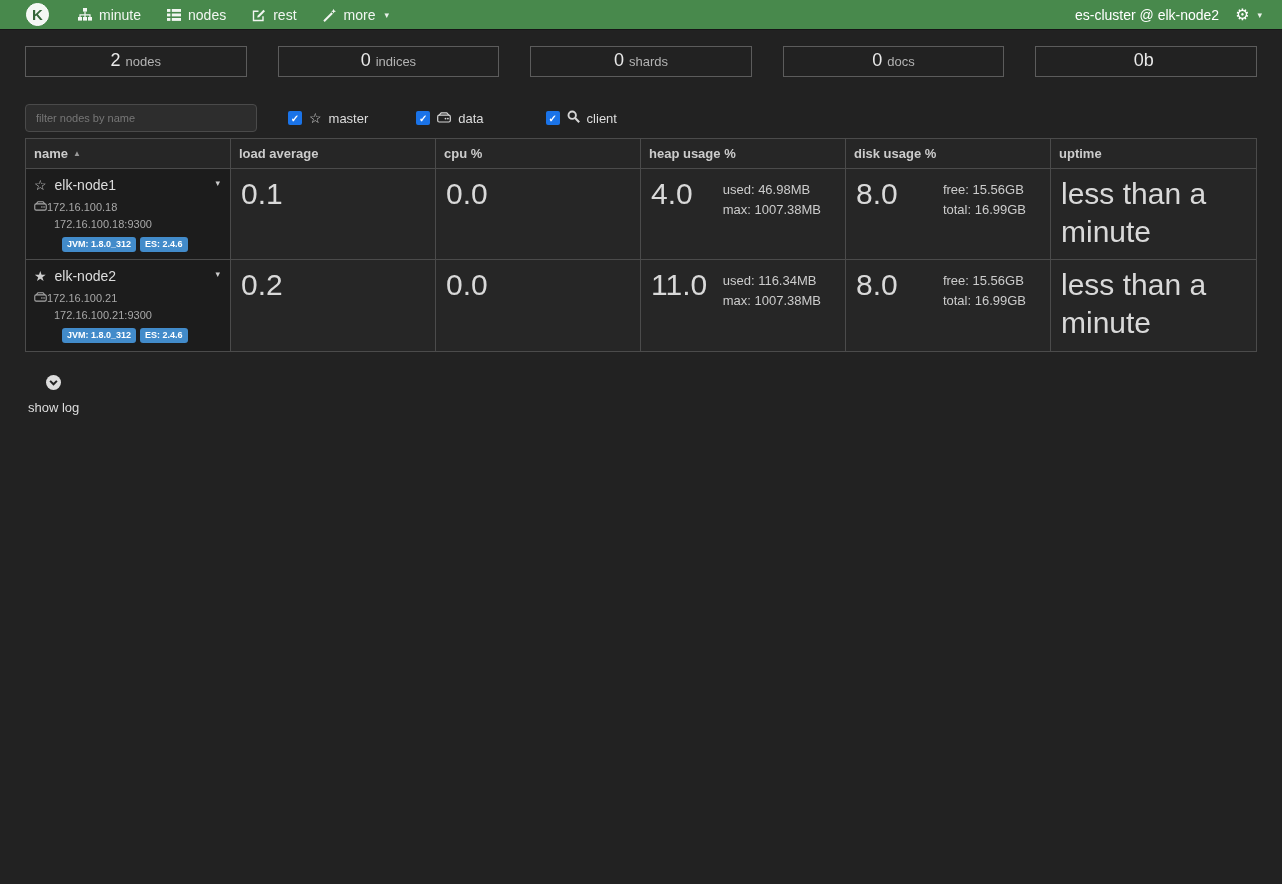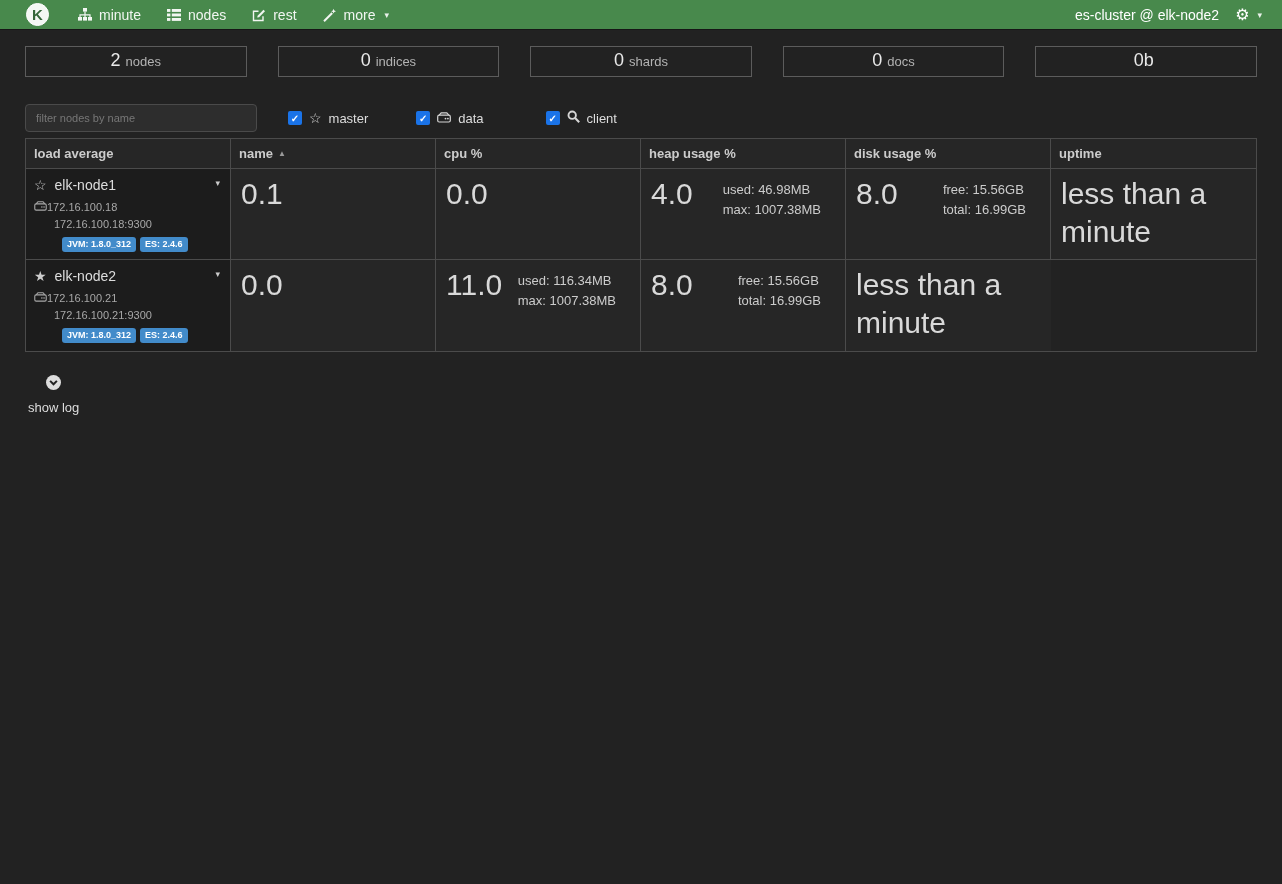--- a/index.html
+++ b/index.html
@@ -247,25 +247,25 @@
           <circle cx="5.2" cy="5.2" r="3.7" fill="none" stroke="#d6d6d6" stroke-width="1.9"></circle>
           <path d="M8.1 8.1L12.2 12.2" stroke="#d6d6d6" stroke-width="2.1"></path>
         </svg></span>
     <span>client</span>
   </span>
 </div>
 
 <div class="node-table">
   <div class="thead">
     <div class="th">
-      <span>load average</span>
-    </div>
-    <div class="th">
       <span>name</span>
       <span class="sort-arrow">▲</span>
+    </div>
+    <div class="th">
+      <span>load average</span>
     </div>
     <div class="th">
       <span>cpu %</span>
     </div>
     <div class="th">
       <span>heap usage %</span>
     </div>
     <div class="th">
       <span>disk usage %</span>
     </div>
@@ -337,20 +337,23 @@
             </svg></span>
         <span>172.16.100.21</span>
       </div>
       <div class="node-transport">172.16.100.21:9300</div>
       <div class="node-badges">
         <span class="badge">JVM: 1.8.0_312</span>
         <span class="badge">ES: 2.4.6</span>
       </div>
     </div>
     <div class="td">
+      <span class="big">0.2</span>
+    </div>
+    <div class="td">
       <span class="big">0.0</span>
     </div>
     <div class="td metric-cell">
       <span class="big">11.0</span>
       <span class="metric-details">
         <div>used: 116.34MB</div>
         <div>max: 1007.38MB</div>
       </span>
     </div>
     <div class="td metric-cell">

